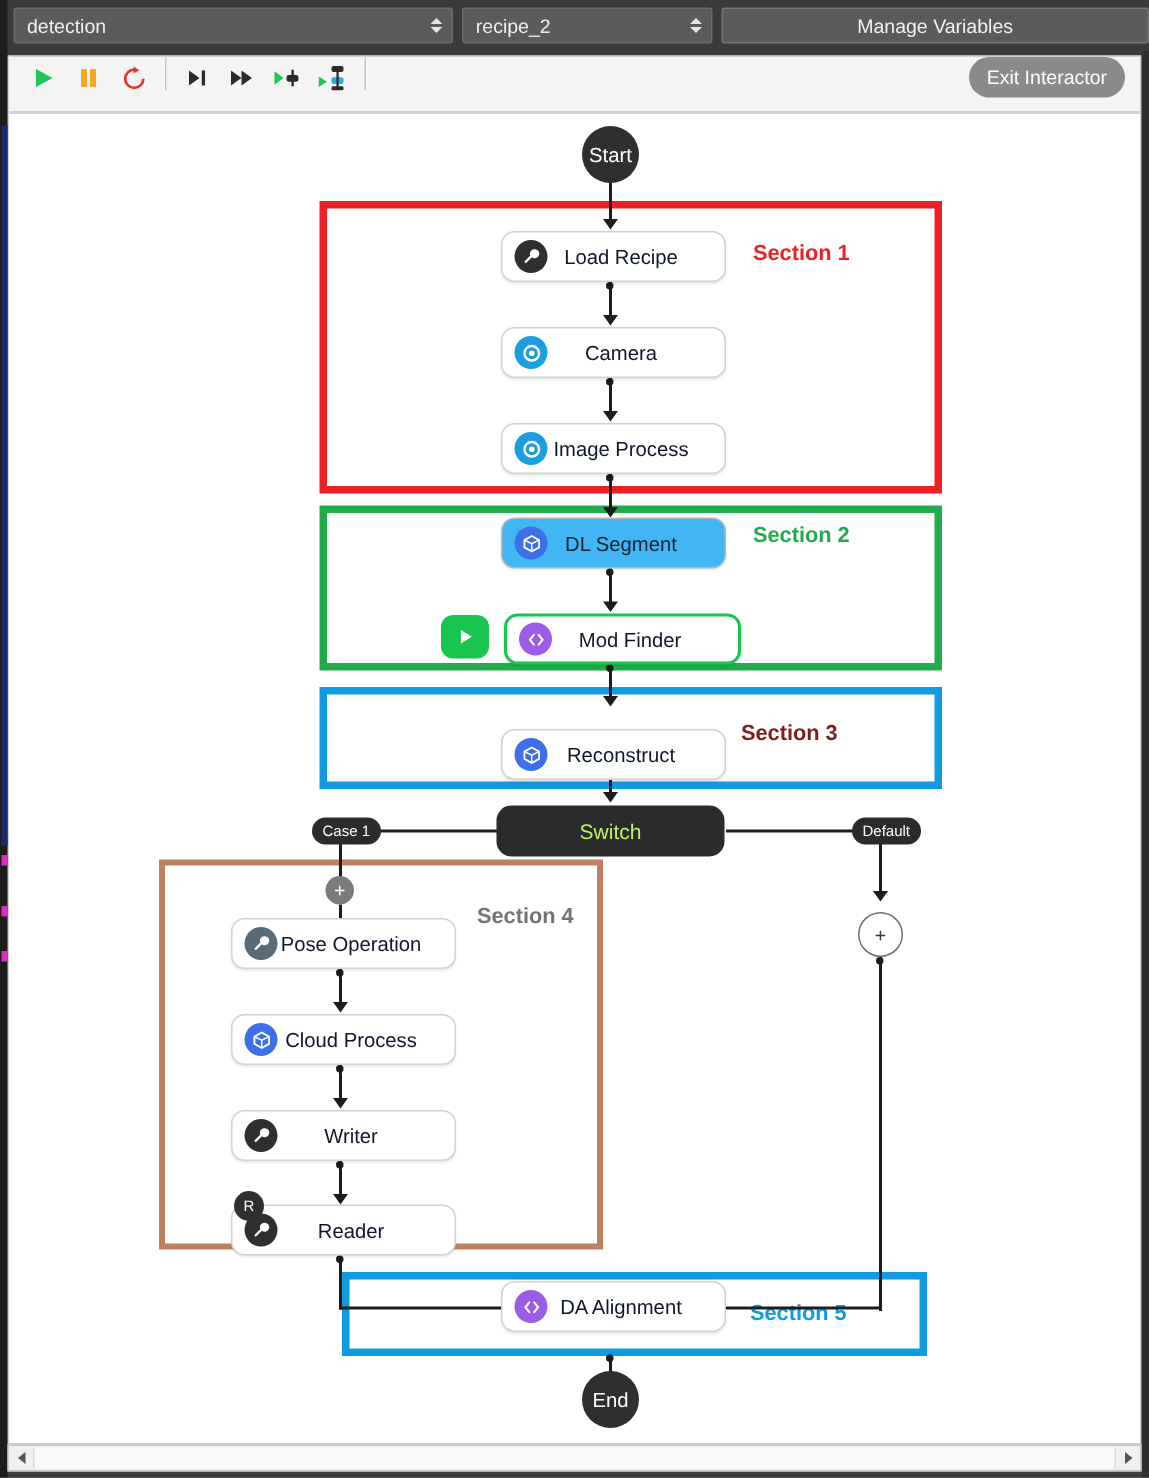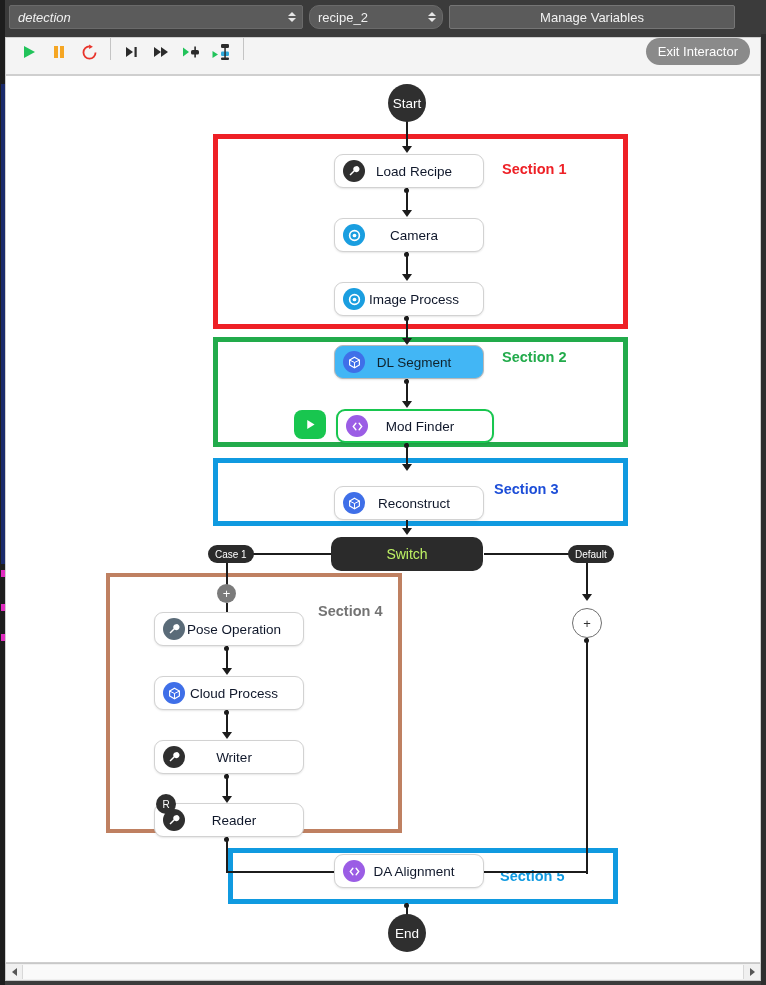--- a/index.html
+++ b/index.html
@@ -42,22 +42,22 @@
     border: 1px solid #6a6a6a;
     border-radius: 2px;
     display: flex;
     align-items: center;
     padding: 0 20px 0 8px;
     color: #f0f0f0;
     font-size: 13px;
     margin-right: 6px;
     cursor: default;
   }
-  .combo-detection { width: 294px; font-style: italic; }
-  .combo-recipe { width: 134px; border-radius: 10px; }
+  .combo-detection { width: 294px; }
+  .combo-recipe { width: 167px; }
   .combo .spin {
     position: absolute;
     right: 6px; top: 50%;
     transform: translateY(-50%);
     width: 8px; height: 14px;
     display: flex; flex-direction: column;
     justify-content: center; align-items: center;
     gap: 2px;
   }
   .combo .spin i {
@@ -413,21 +413,21 @@
   <div class="canvas-wrap">
     <div class="canvas">
 
       <div class="section" style="left:207px; top:58px; width:415px; height:195px; border:5px solid #ee2026;"></div>
       <div class="section-label" style="left:496px; top:85px; color:#ee2026;">Section 1</div>
 
       <div class="section" style="left:207px; top:261px; width:415px; height:110px; border:5px solid #22ab4b;"></div>
       <div class="section-label" style="left:496px; top:273px; color:#22ab4b;">Section 2</div>
 
       <div class="section" style="left:207px; top:382px; width:415px; height:68px; border:5px solid #109ae0;"></div>
-      <div class="section-label" style="left:488px; top:405px; color:#1d4ed8;">Section 3</div>
+      <div class="section-label" style="left:488px; top:405px; color:#7f1d1d;">Section 3</div>
 
       <div class="section" style="left:100px; top:497px; width:296px; height:260px; border:4px solid #bf8061;"></div>
       <div class="section-label" style="left:312px; top:527px; color:#737373;">Section 4</div>
 
       <div class="section" style="left:222px; top:772px; width:390px; height:56px; border:5px solid #109ae0;"></div>
       <div class="section-label" style="left:494px; top:792px; color:#109ae0;">Section 5</div>
 
       <div class="edge v" style="left:400px; top:45px; height:28px;"></div>
       <div class="arrowhead" style="left:396px; top:70px;"></div>
 

